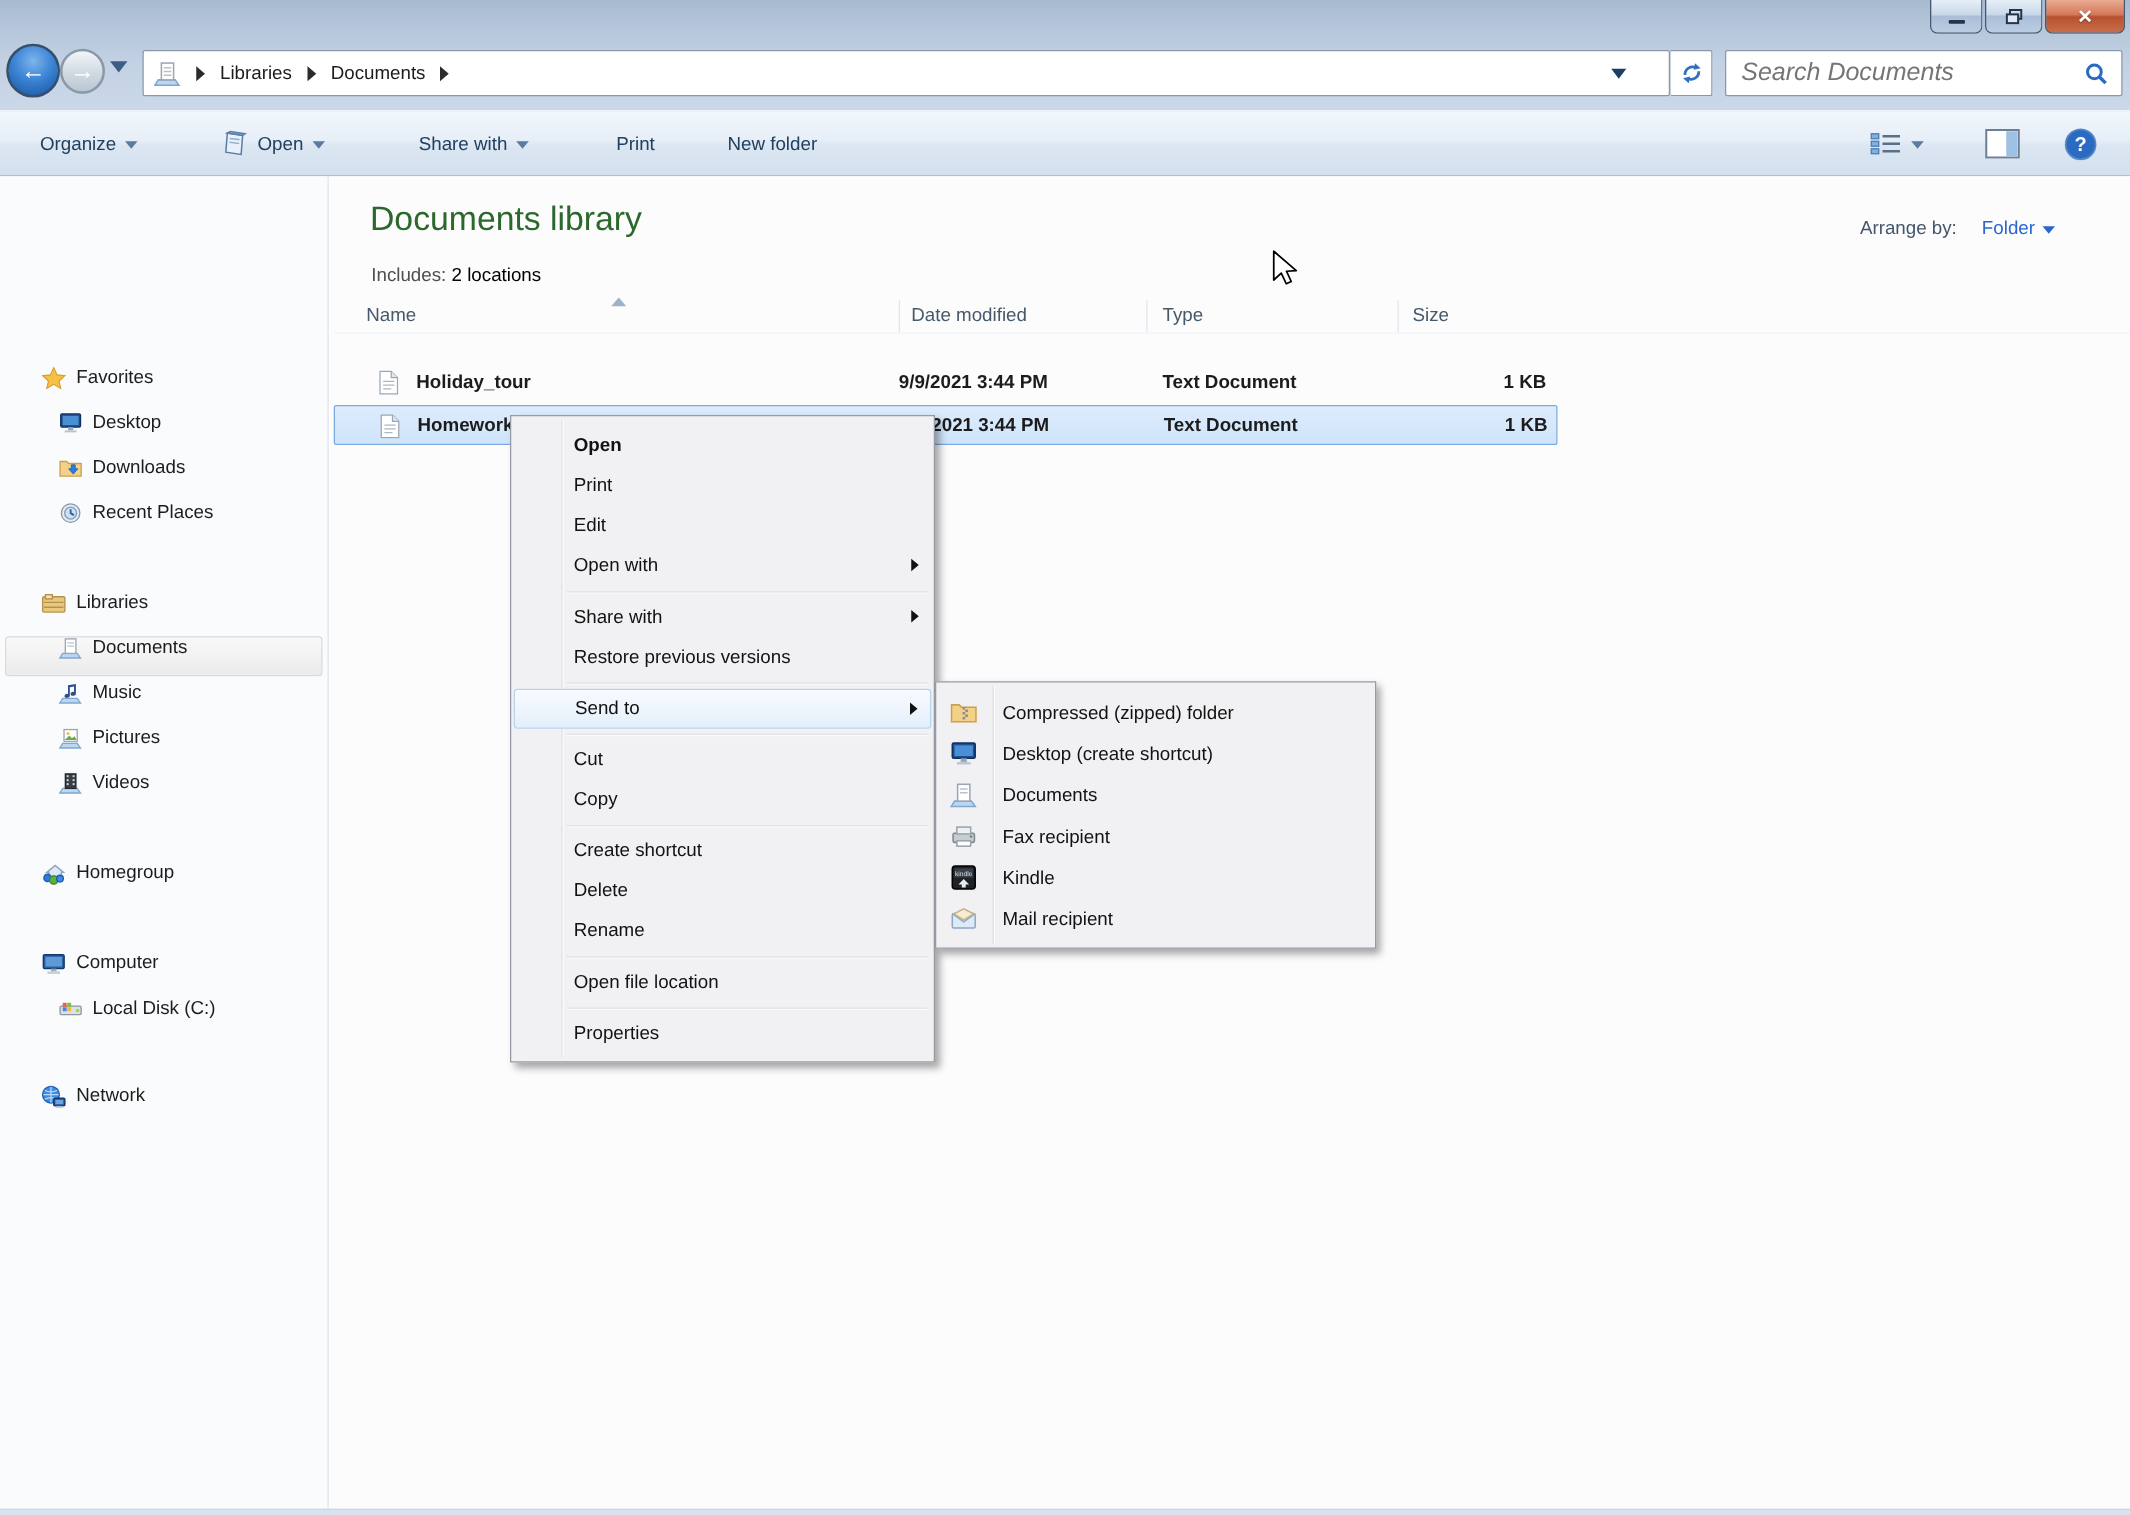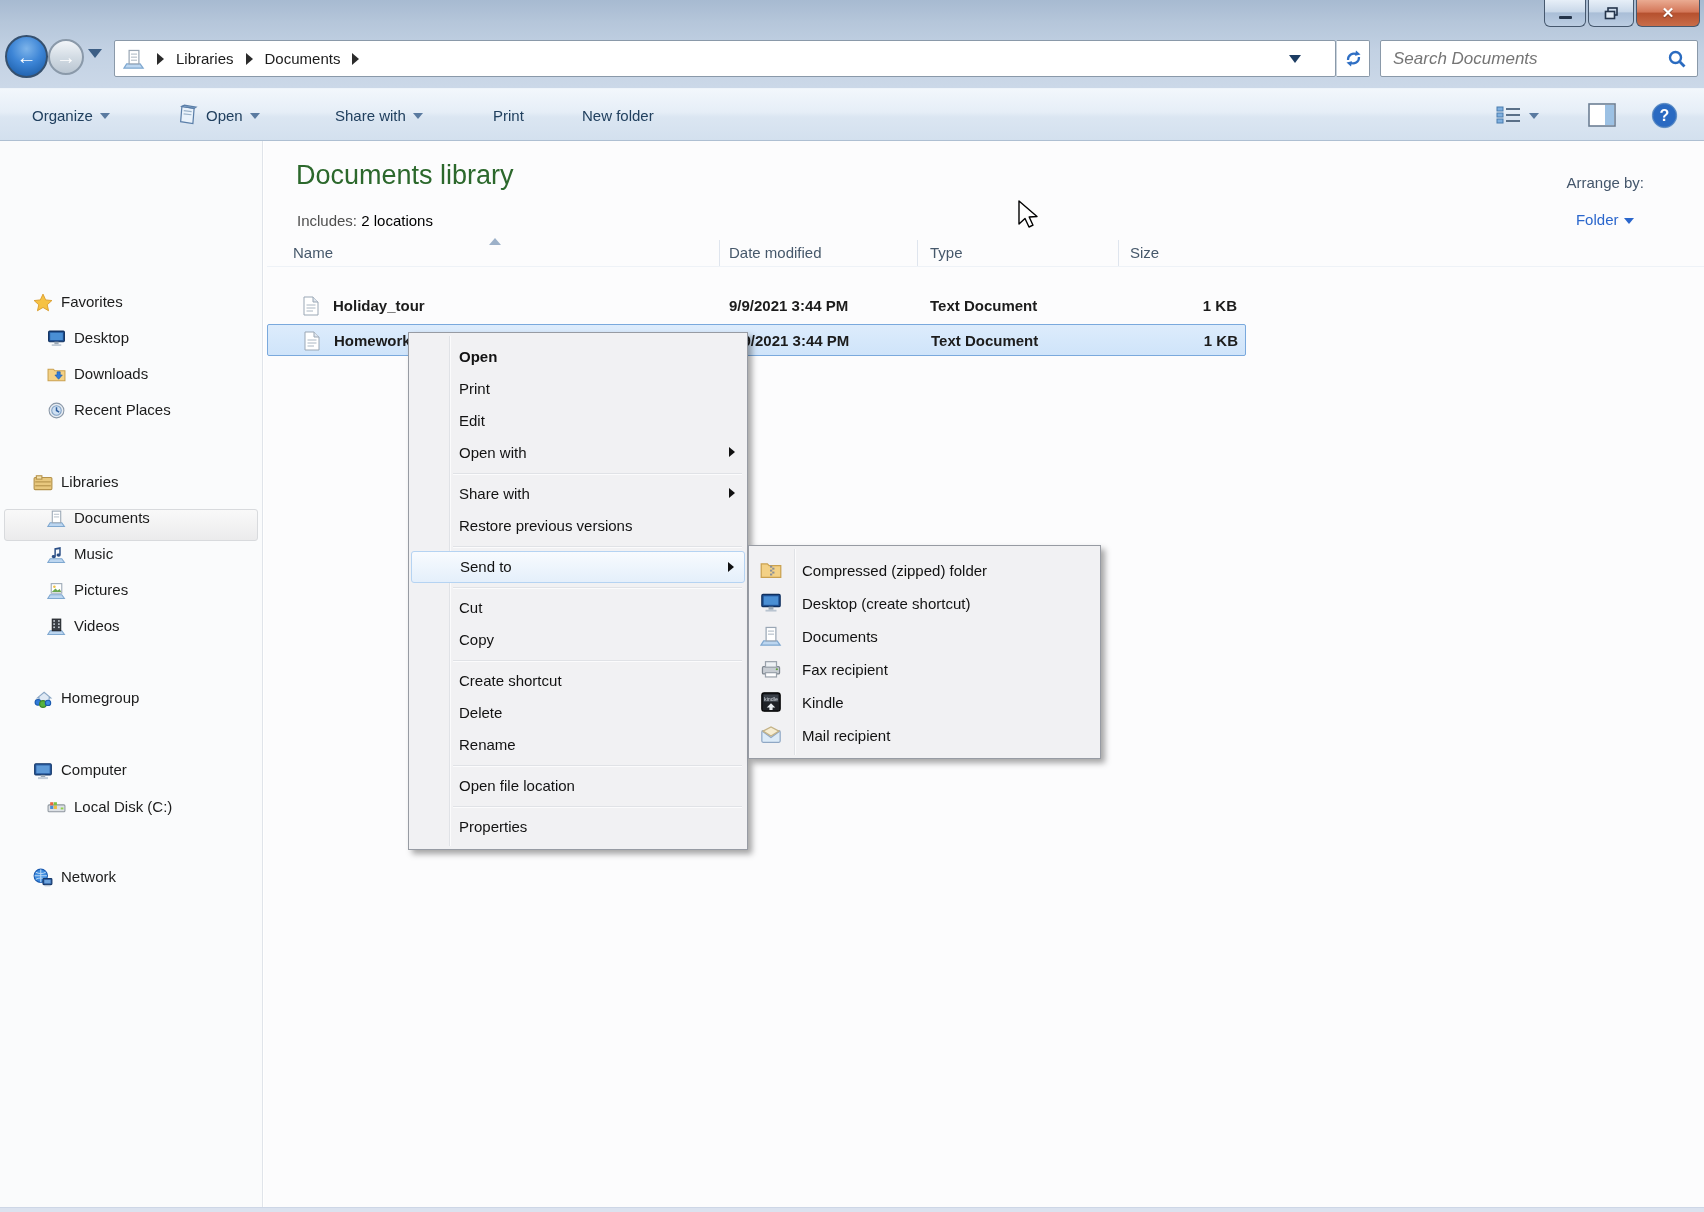--- a/index.html
+++ b/index.html
@@ -40,21 +40,21 @@
   .crumb { color:#1b1b1b; cursor:default; }
   .addr-drop { position:absolute; right:34px; top:14px; width:0; height:0;
     border-left:6px solid transparent; border-right:6px solid transparent; border-top:8px solid #1d3d63; }
   .refresh-btn { position:absolute; left:1336px; top:40px; width:34px; height:37px; background:#fff;
     border:1px solid #8a99a9; border-left:1px solid #c9d3dd; border-radius:0 2px 2px 0;
     display:flex; align-items:center; justify-content:center; }
 
   .searchbox { position:absolute; left:1380px; top:40px; width:318px; height:37px; background:#fff;
     border:1px solid #8a99a9; border-radius:2px; display:flex; align-items:center; }
   .searchbox input { flex:1; border:none; outline:none; font-family:"Liberation Sans",sans-serif;
-    font-style:italic; font-size:17px; color:#0c4a6e; padding-left:12px; background:transparent; }
+    font-style:italic; font-size:20px; color:#0c4a6e; padding-left:12px; background:transparent; }
 
   
   .toolbar { position:absolute; left:0; top:88px; width:1704px; height:52px;
     background:linear-gradient(180deg,#f2f7fc 0,#e6eef7 45%,#dbe6f2 55%,#d3e0ee 100%);
     border-top:1px solid #eef4fa; }
   .tool-item { position:absolute; top:0; height:52px; display:flex; align-items:center; gap:7px;
     color:#21405f; font-size:15px; }
   .tool-caret { width:0; height:0; border-left:5px solid transparent; border-right:5px solid transparent;
     border-top:6px solid #5a7aa0; margin-top:2px; }
 
@@ -68,38 +68,38 @@
   .side-item { position:absolute; height:32px; display:flex; align-items:flex-start; gap:8px; color:#1c1c1c; }
   .side-item .lbl { white-space:nowrap; }
   .side-sel { position:absolute; left:4px; width:254px; height:32px; border:1px solid #d8dadd;
     border-radius:3px; background:linear-gradient(180deg,#f9f9f9 0,#ebebec 100%); }
 
   
   .lib-title { position:absolute; left:296px; top:160px; font-size:27px; color:#2c682c; letter-spacing:0; }
   .includes { position:absolute; left:297px; top:212px; font-size:15px; color:#4e4e4e; }
   .includes a { color:#000000; text-decoration:none;text-align:right; }
   .arrange { position:absolute; top:174px; right:60px; font-size:15px; color:#44566b;
-    display:flex; align-items:center; gap:20px;flex-direction:column; }
+    display:flex; align-items:center; gap:20px; }
   .arrange .val { color:#2a66cc; display:flex; align-items:center; gap:6px; }
   .arrange .caret { width:0; height:0; border-left:5px solid transparent; border-right:5px solid transparent;
     border-top:6px solid #2a66cc; margin-top:2px; }
 
   
   .colhead { position:absolute; top:240px; height:26px; line-height:26px; color:#46586b; }
   .col-sep { position:absolute; top:240px; width:1px; height:26px; background:#dfe5ee; }
   .head-underline { position:absolute; left:267px; top:266px; width:1437px; height:1px; background:#eef2f7; }
   .sort-arrow { position:absolute; left:489px; top:238px; width:0; height:0;
     border-left:6px solid transparent; border-right:6px solid transparent; border-bottom:7px solid #9db1c9; }
 
   
   .filerow { position:absolute; left:267px; width:979px; height:32px;font-weight:bold; }
   .filerow .cell { position:absolute; top:0; height:32px; line-height:32px; white-space:nowrap; }
   .filerow .icon { position:absolute; left:36px; top:6px; }
   .filerow .name { left:66px; }
-  .filerow .date { left:462px; }
+  .filerow .date { left:452px; }
   .filerow .type { left:663px; }
   .filerow .size { left:850px; width:120px; text-align:right; }
   .filerow.selected { border:1px solid #7aa9dd; border-radius:2px;
     background:linear-gradient(180deg,#ddecfc 0,#cfe4fa 100%); }
 
   
   .menu { position:absolute; background:#f1f1f3; border:1px solid #979ba3;
     box-shadow:4px 4px 6px rgba(0,0,0,.35); padding:8px 0; z-index:10; }
   .ctx { left:408px; top:332px; width:340px; height:518px; }
   .menu .gutter-line { position:absolute; left:40px; top:3px; bottom:3px; width:1px; background:#e0e2e6;

